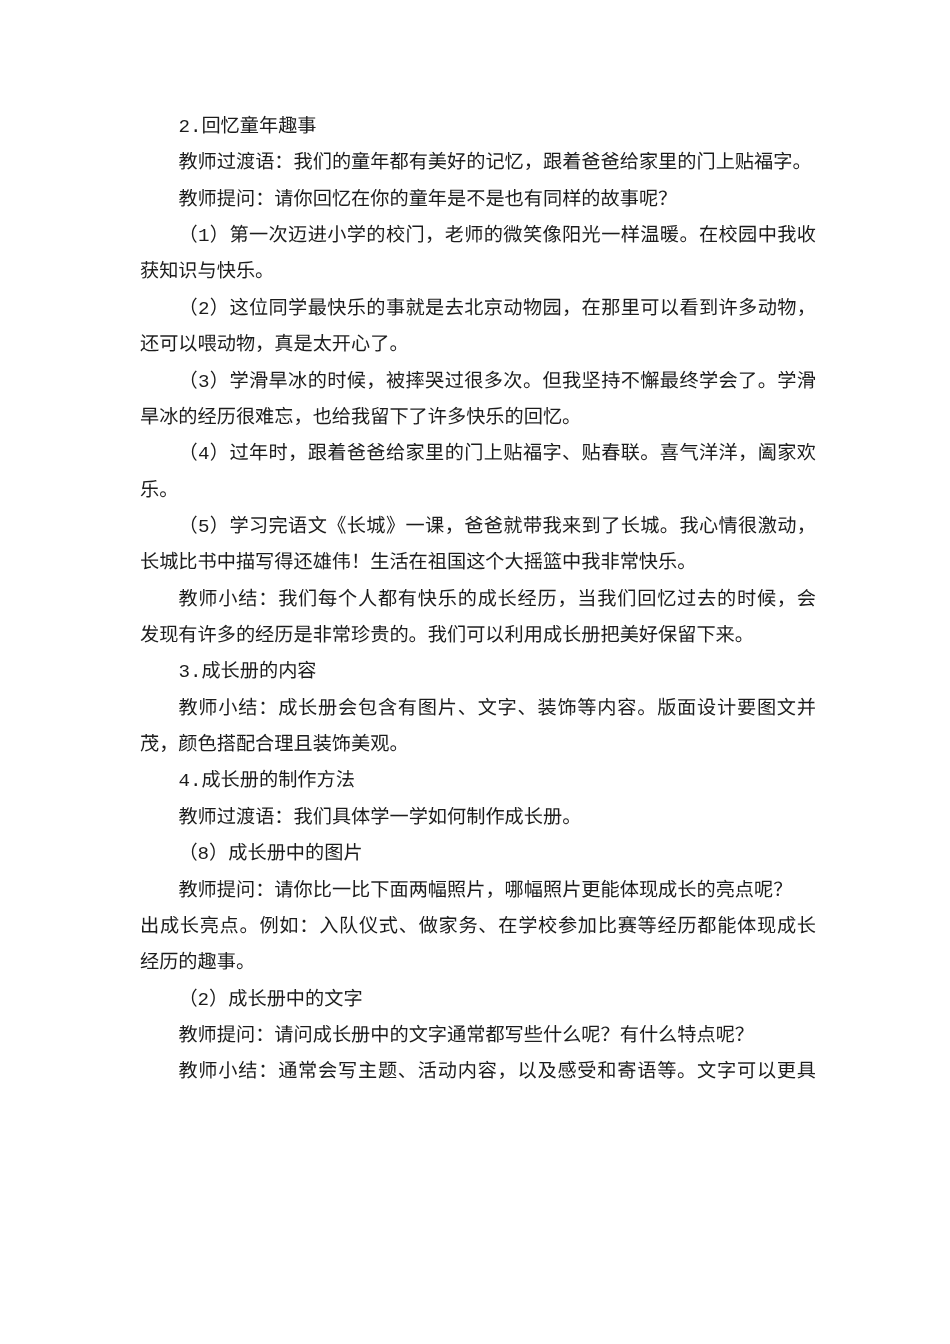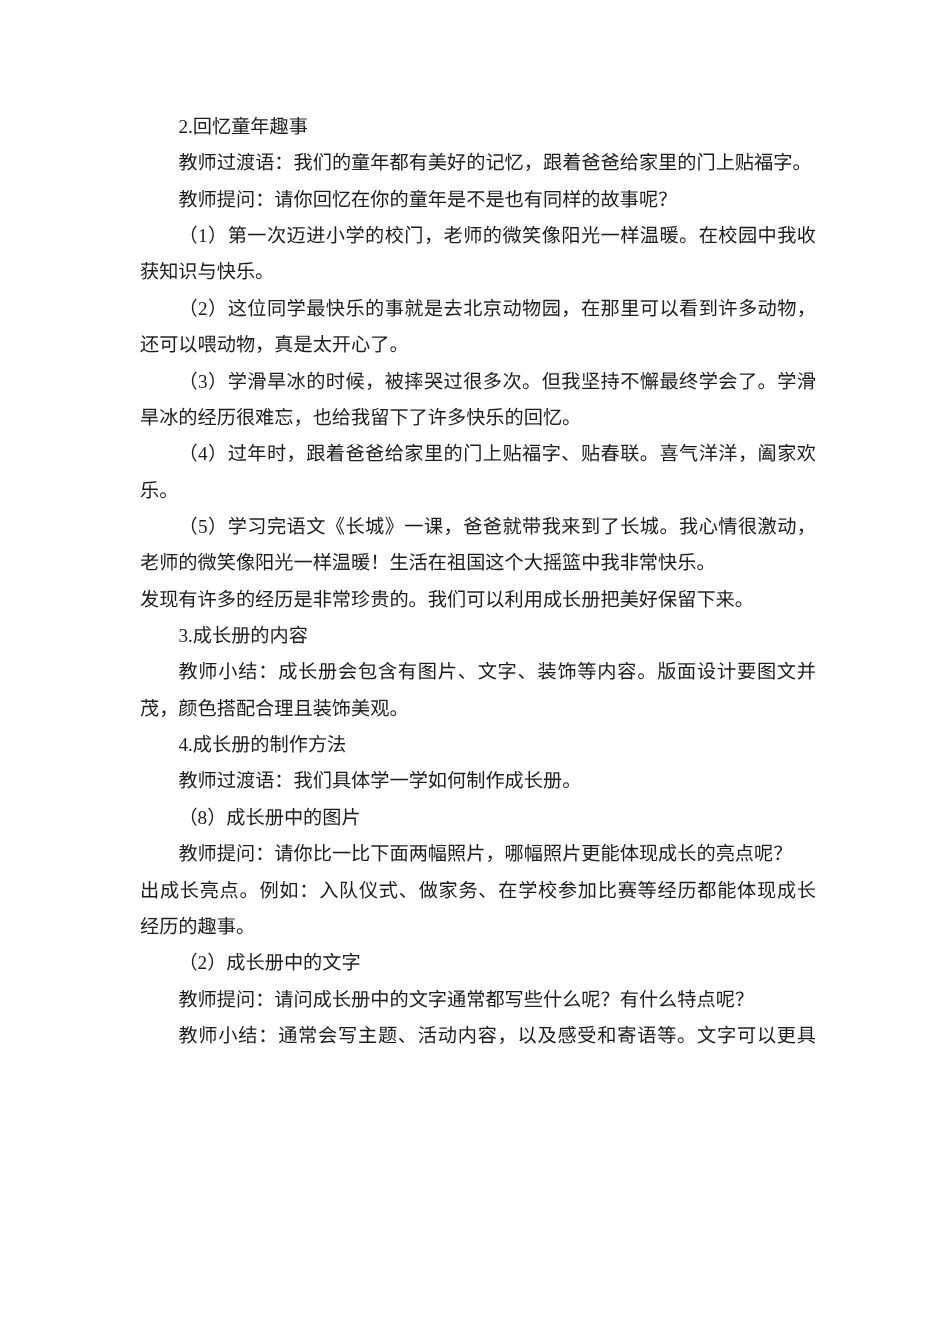--- a/index.html
+++ b/index.html
@@ -11,21 +11,21 @@
     width: 950px;
     height: 1344px;
     overflow: hidden;
   }
   .page {
     box-sizing: border-box;
     width: 950px;
     height: 1344px;
     padding: 109px 134px 0 140px;
     background: #ffffff;
-    font-family: Liberation Serif, serif;
+    font-family: Liberation Mono, monospace;
     font-size: 19.2px;
     line-height: 36.36px;
     color: #1c1c1c;
     font-weight: 400;
   }
   p.line {
     margin: 0;
     padding: 0;
     height: 36.36px;
     text-align: left;
@@ -50,21 +50,22 @@
   <p class="line indent">教师提问：请你回忆在你的童年是不是也有同样的故事呢？</p>
   <p class="line indent fill">（1）第一次迈进小学的校门，老师的微笑像阳光一样温暖。在校园中我收</p>
   <p class="line">获知识与快乐。</p>
   <p class="line indent fill">（2）这位同学最快乐的事就是去北京动物园，在那里可以看到许多动物，</p>
   <p class="line">还可以喂动物，真是太开心了。</p>
   <p class="line indent fill">（3）学滑旱冰的时候，被摔哭过很多次。但我坚持不懈最终学会了。学滑</p>
   <p class="line">旱冰的经历很难忘，也给我留下了许多快乐的回忆。</p>
   <p class="line indent fill">（4）过年时，跟着爸爸给家里的门上贴福字、贴春联。喜气洋洋，阖家欢</p>
   <p class="line">乐。</p>
   <p class="line indent fill">（5）学习完语文《长城》一课，爸爸就带我来到了长城。我心情很激动，</p>
-  <p class="line">老师的微笑像阳光一样温暖！生活在祖国这个大摇篮中我非常快乐。</p>
+  <p class="line">长城比书中描写得还雄伟！生活在祖国这个大摇篮中我非常快乐。</p>
+  <p class="line indent fill">教师小结：我们每个人都有快乐的成长经历，当我们回忆过去的时候，会</p>
   <p class="line">发现有许多的经历是非常珍贵的。我们可以利用成长册把美好保留下来。</p>
   <p class="line indent">3.成长册的内容</p>
   <p class="line indent fill">教师小结：成长册会包含有图片、文字、装饰等内容。版面设计要图文并</p>
   <p class="line">茂，颜色搭配合理且装饰美观。</p>
   <p class="line indent">4.成长册的制作方法</p>
   <p class="line indent">教师过渡语：我们具体学一学如何制作成长册。</p>
   <p class="line indent">（8）成长册中的图片</p>
   <p class="line indent">教师提问：请你比一比下面两幅照片，哪幅照片更能体现成长的亮点呢？</p>
   <p class="line fill">出成长亮点。例如：入队仪式、做家务、在学校参加比赛等经历都能体现成长</p>
   <p class="line">经历的趣事。</p>

